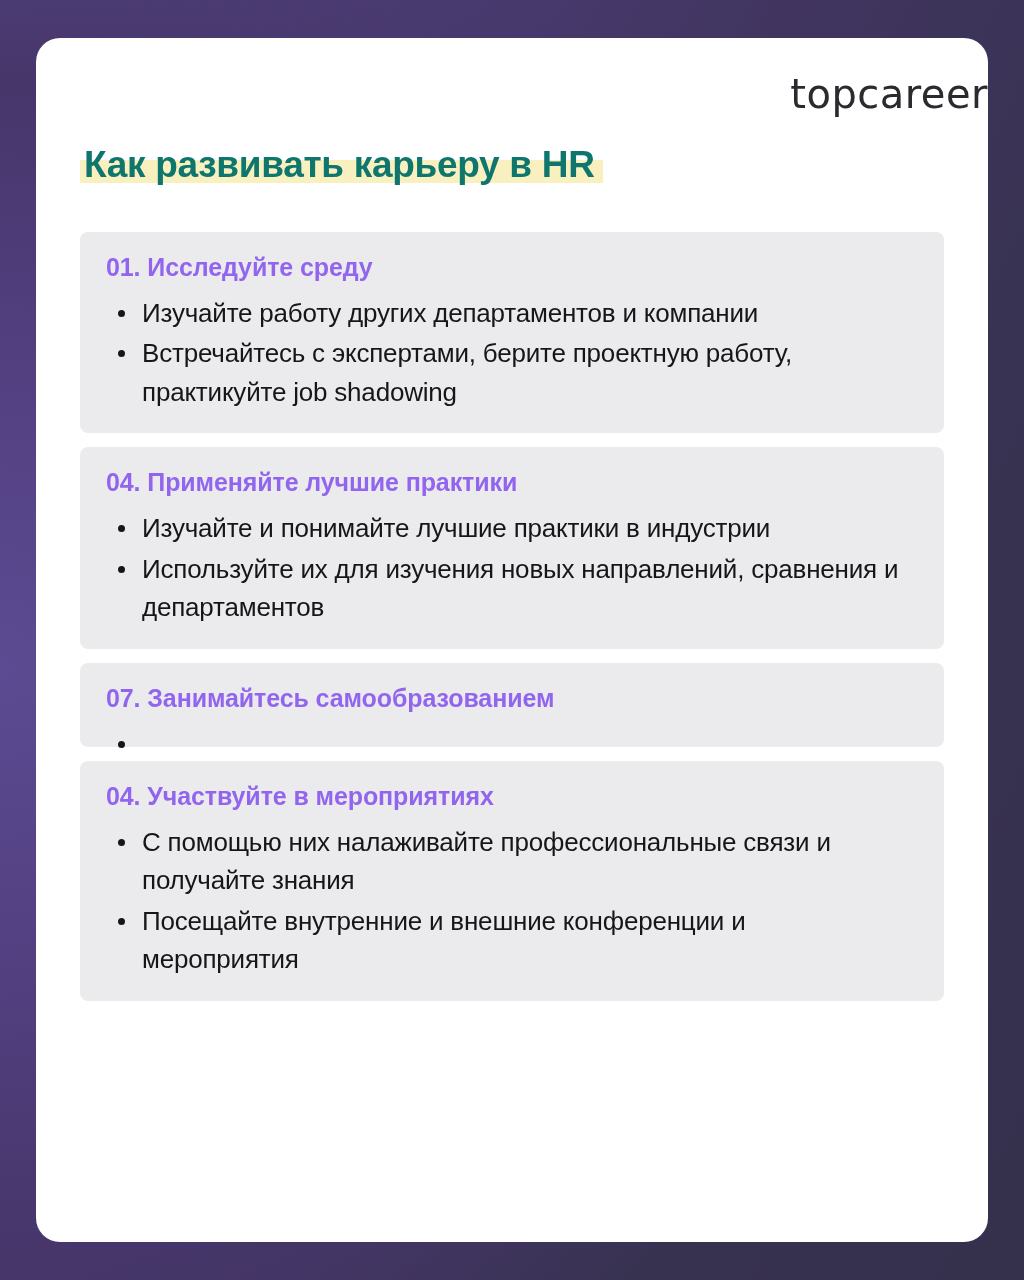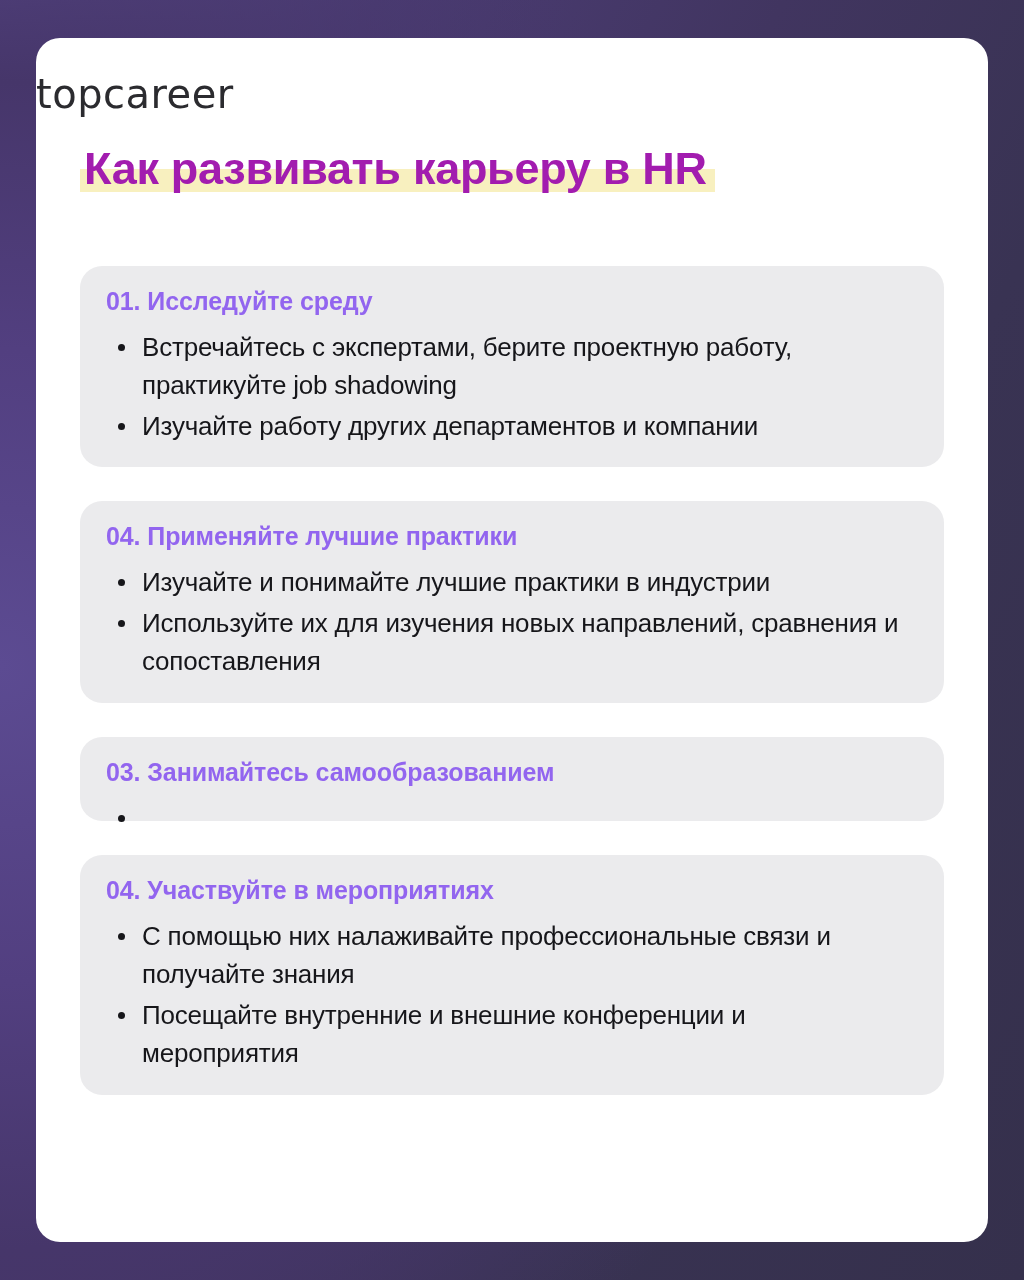--- a/index.html
+++ b/index.html
@@ -36,42 +36,42 @@
     border-radius: 24px;
     box-sizing: border-box;
   }
 
   
   #brand {
     position: absolute;
     left: 0;
     top: 36px;
     width: 952px;
-    text-align: left;
+    text-align: right;
     font-family: "DejaVu Sans", sans-serif;
     font-size: 40px;
     font-weight: 400;
     letter-spacing: 0.5px;
     color: #2b2b2f;
     line-height: 1;
   }
 
   
   #title-wrap {
     position: absolute;
     left: 48px;
     top: 106px;
     width: 860px;
   }
   #title {
     position: relative;
     display: inline-block;
-    font-size: 45px;
+    font-size: 37px;
     font-weight: 700;
-    color: #a21caf;
+    color: #0f766e;
     letter-spacing: -0.3px;
     line-height: 1.12;
     white-space: nowrap;
   }
   #title .hl {
     position: absolute;
     left: -4px;
     right: -8px;
     bottom: 2px;
     height: 23px;
@@ -85,25 +85,24 @@
 
   
   #sections {
     position: absolute;
     left: 44px;
     top: 194px;
     width: 864px;
   }
   .section-card {
     background: #ebebed;
-    border-radius: 22px;
+    border-radius: 8px;
     padding: 20px 38px 22px 26px;
     margin-bottom: 14px;
     box-sizing: border-box;
-    margin-top: 34px;
   }
   .section-heading {
     font-size: 25px;
     font-weight: 700;
     color: #9265ef;
     letter-spacing: -0.1px;
     margin: 0 0 12px 0;
     line-height: 1.2;
   }
   .bullets {
@@ -147,45 +146,45 @@
       </div>
     </div>
 
     <div id="sections">
 
       <div class="section-card">
         <div class="section-heading">01. Исследуйте среду</div>
         <ul class="bullets">
           <li class="bullet">
             <span class="dot"></span>
+            <span>Изучайте работу других департаментов и компании</span>
+          </li>
+          <li class="bullet">
+            <span class="dot"></span>
             <span>Встречайтесь с экспертами, берите проектную работу, практикуйте job shadowing</span>
           </li>
-          <li class="bullet">
-            <span class="dot"></span>
-            <span>Изучайте работу других департаментов и компании</span>
-          </li>
         </ul>
       </div>
 
       <div class="section-card">
         <div class="section-heading">04. Применяйте лучшие практики</div>
         <ul class="bullets">
           <li class="bullet">
             <span class="dot"></span>
             <span>Изучайте и понимайте лучшие практики в индустрии</span>
           </li>
           <li class="bullet">
             <span class="dot"></span>
-            <span>Используйте их для изучения новых направлений, сравнения и сопоставления</span>
-          </li>
-        </ul>
-      </div>
-
-      <div class="section-card">
-        <div class="section-heading">03. Занимайтесь самообразованием</div>
+            <span>Используйте их для изучения новых направлений, сравнения и департаментов</span>
+          </li>
+        </ul>
+      </div>
+
+      <div class="section-card">
+        <div class="section-heading">07. Занимайтесь самообразованием</div>
         <ul class="bullets">
           <li class="bullet">
             <span class="dot"></span>
           </li>
         </ul>
       </div>
 
       <div class="section-card">
         <div class="section-heading">04. Участвуйте в мероприятиях</div>
         <ul class="bullets">

